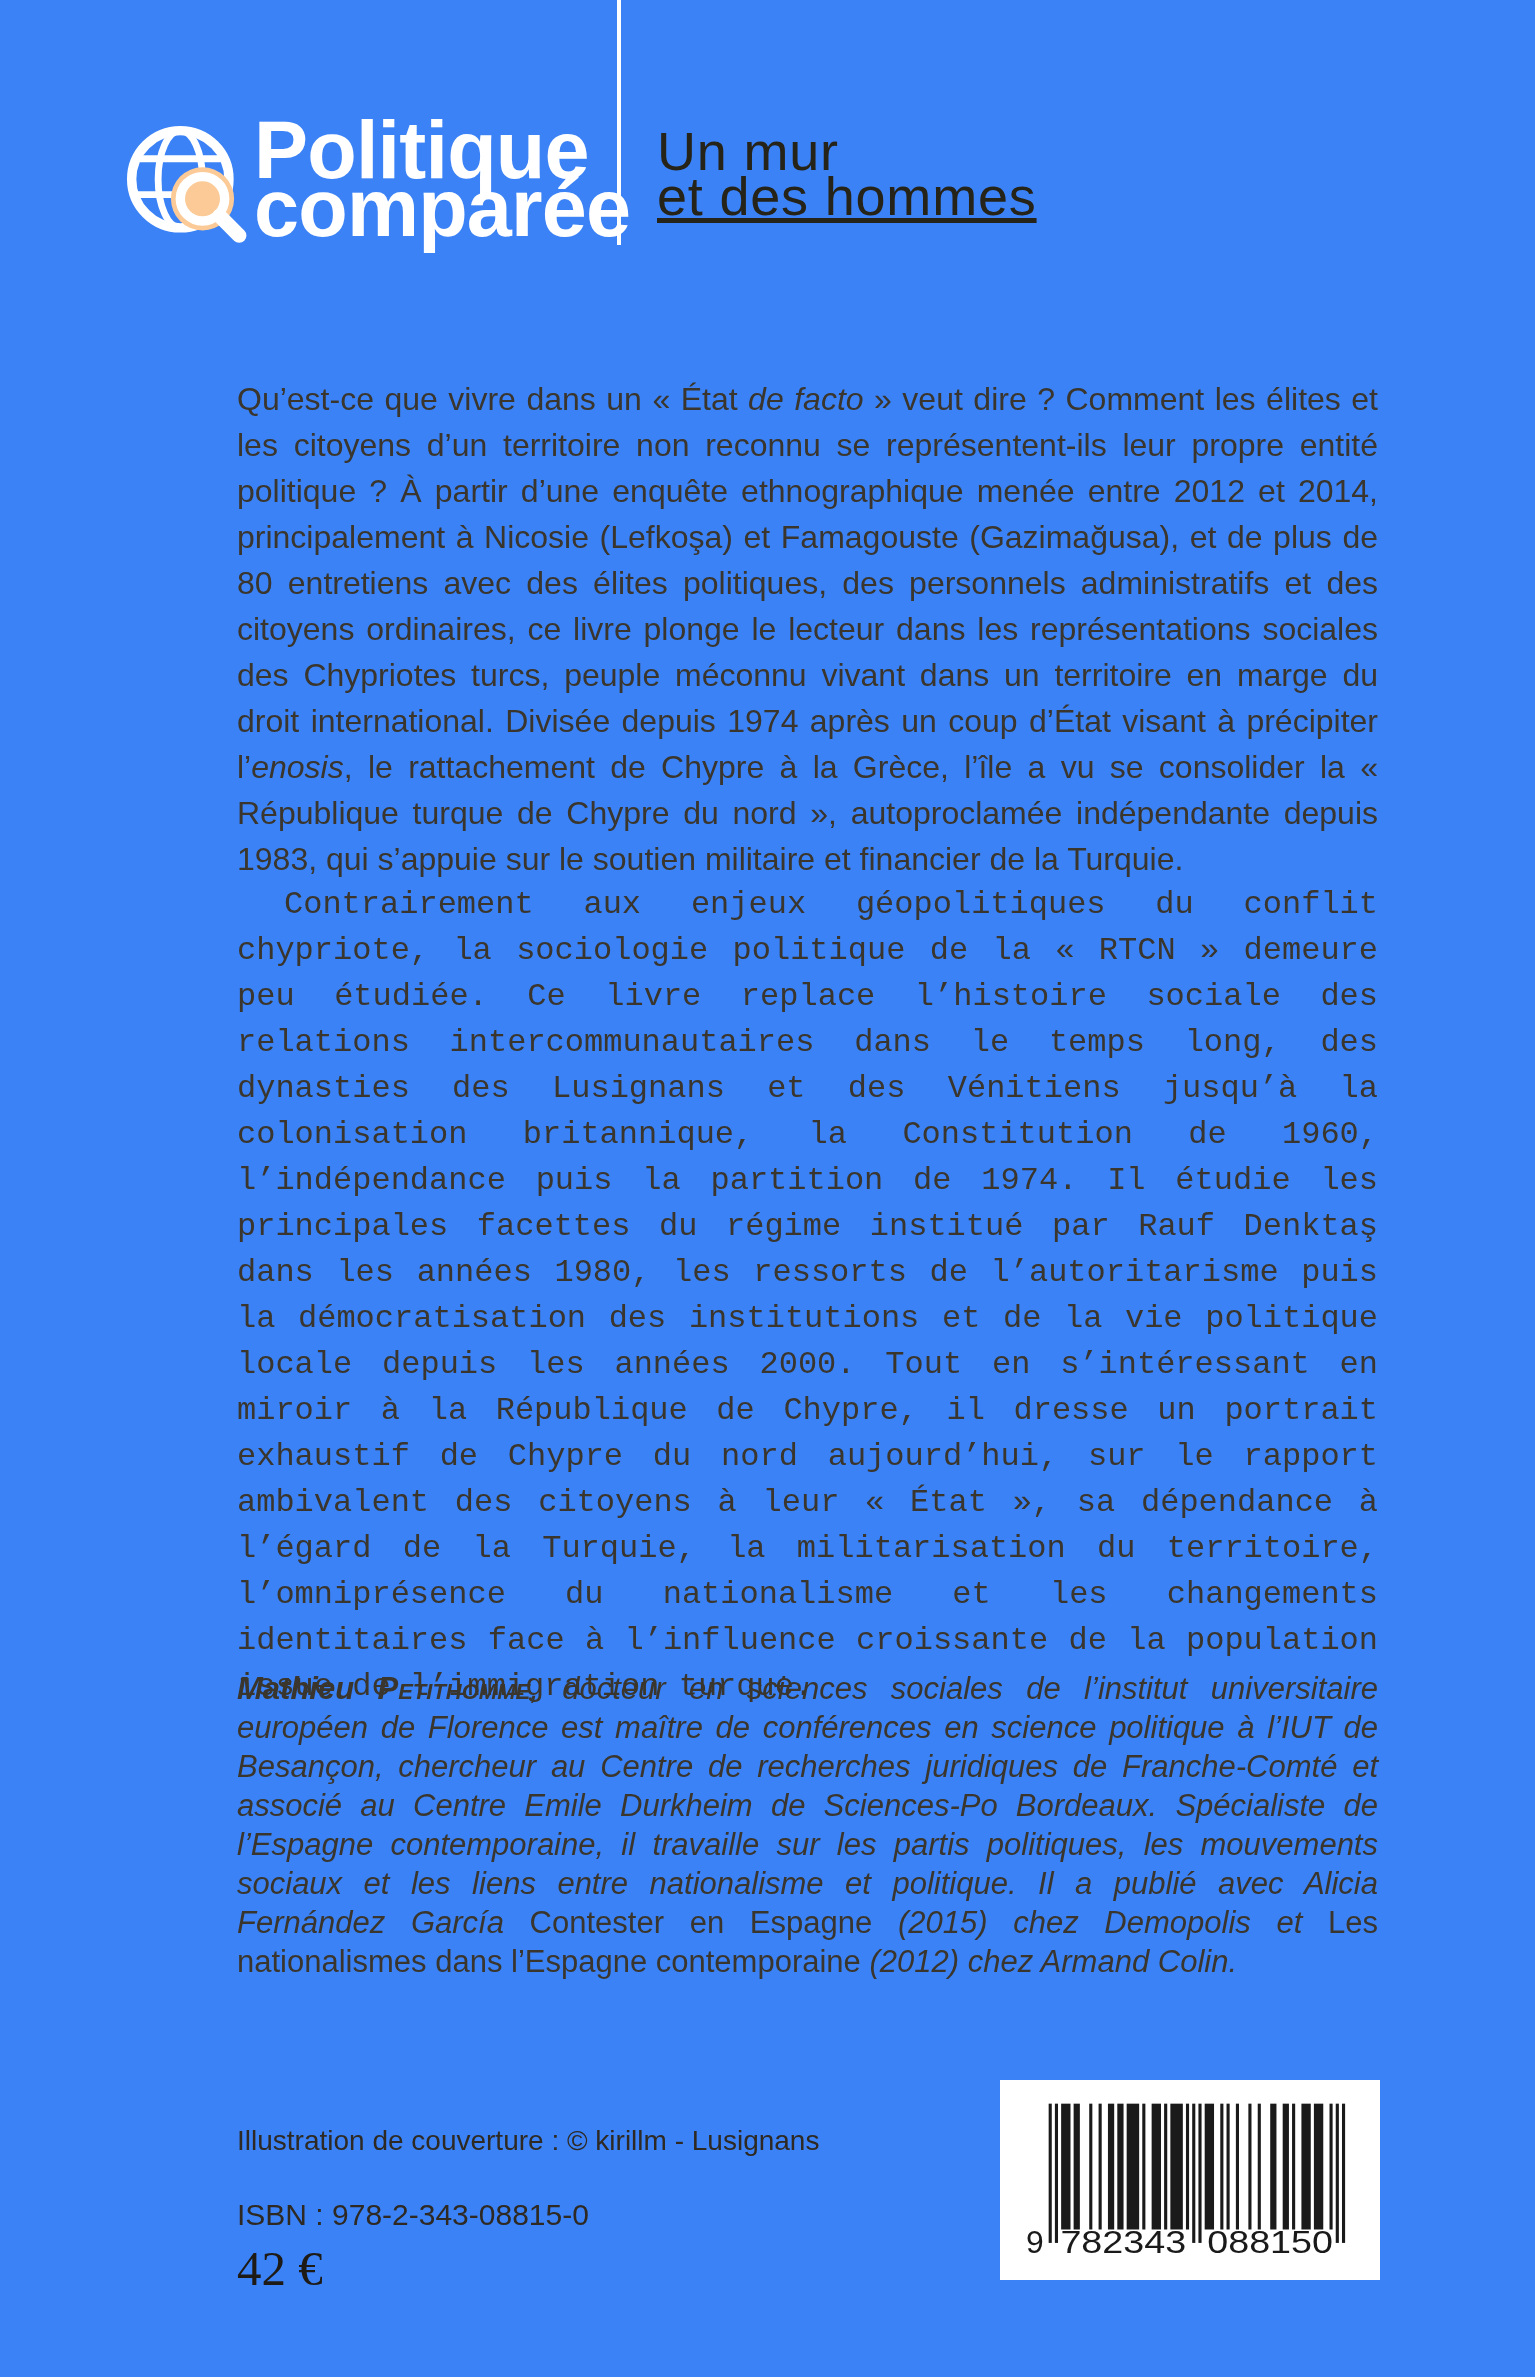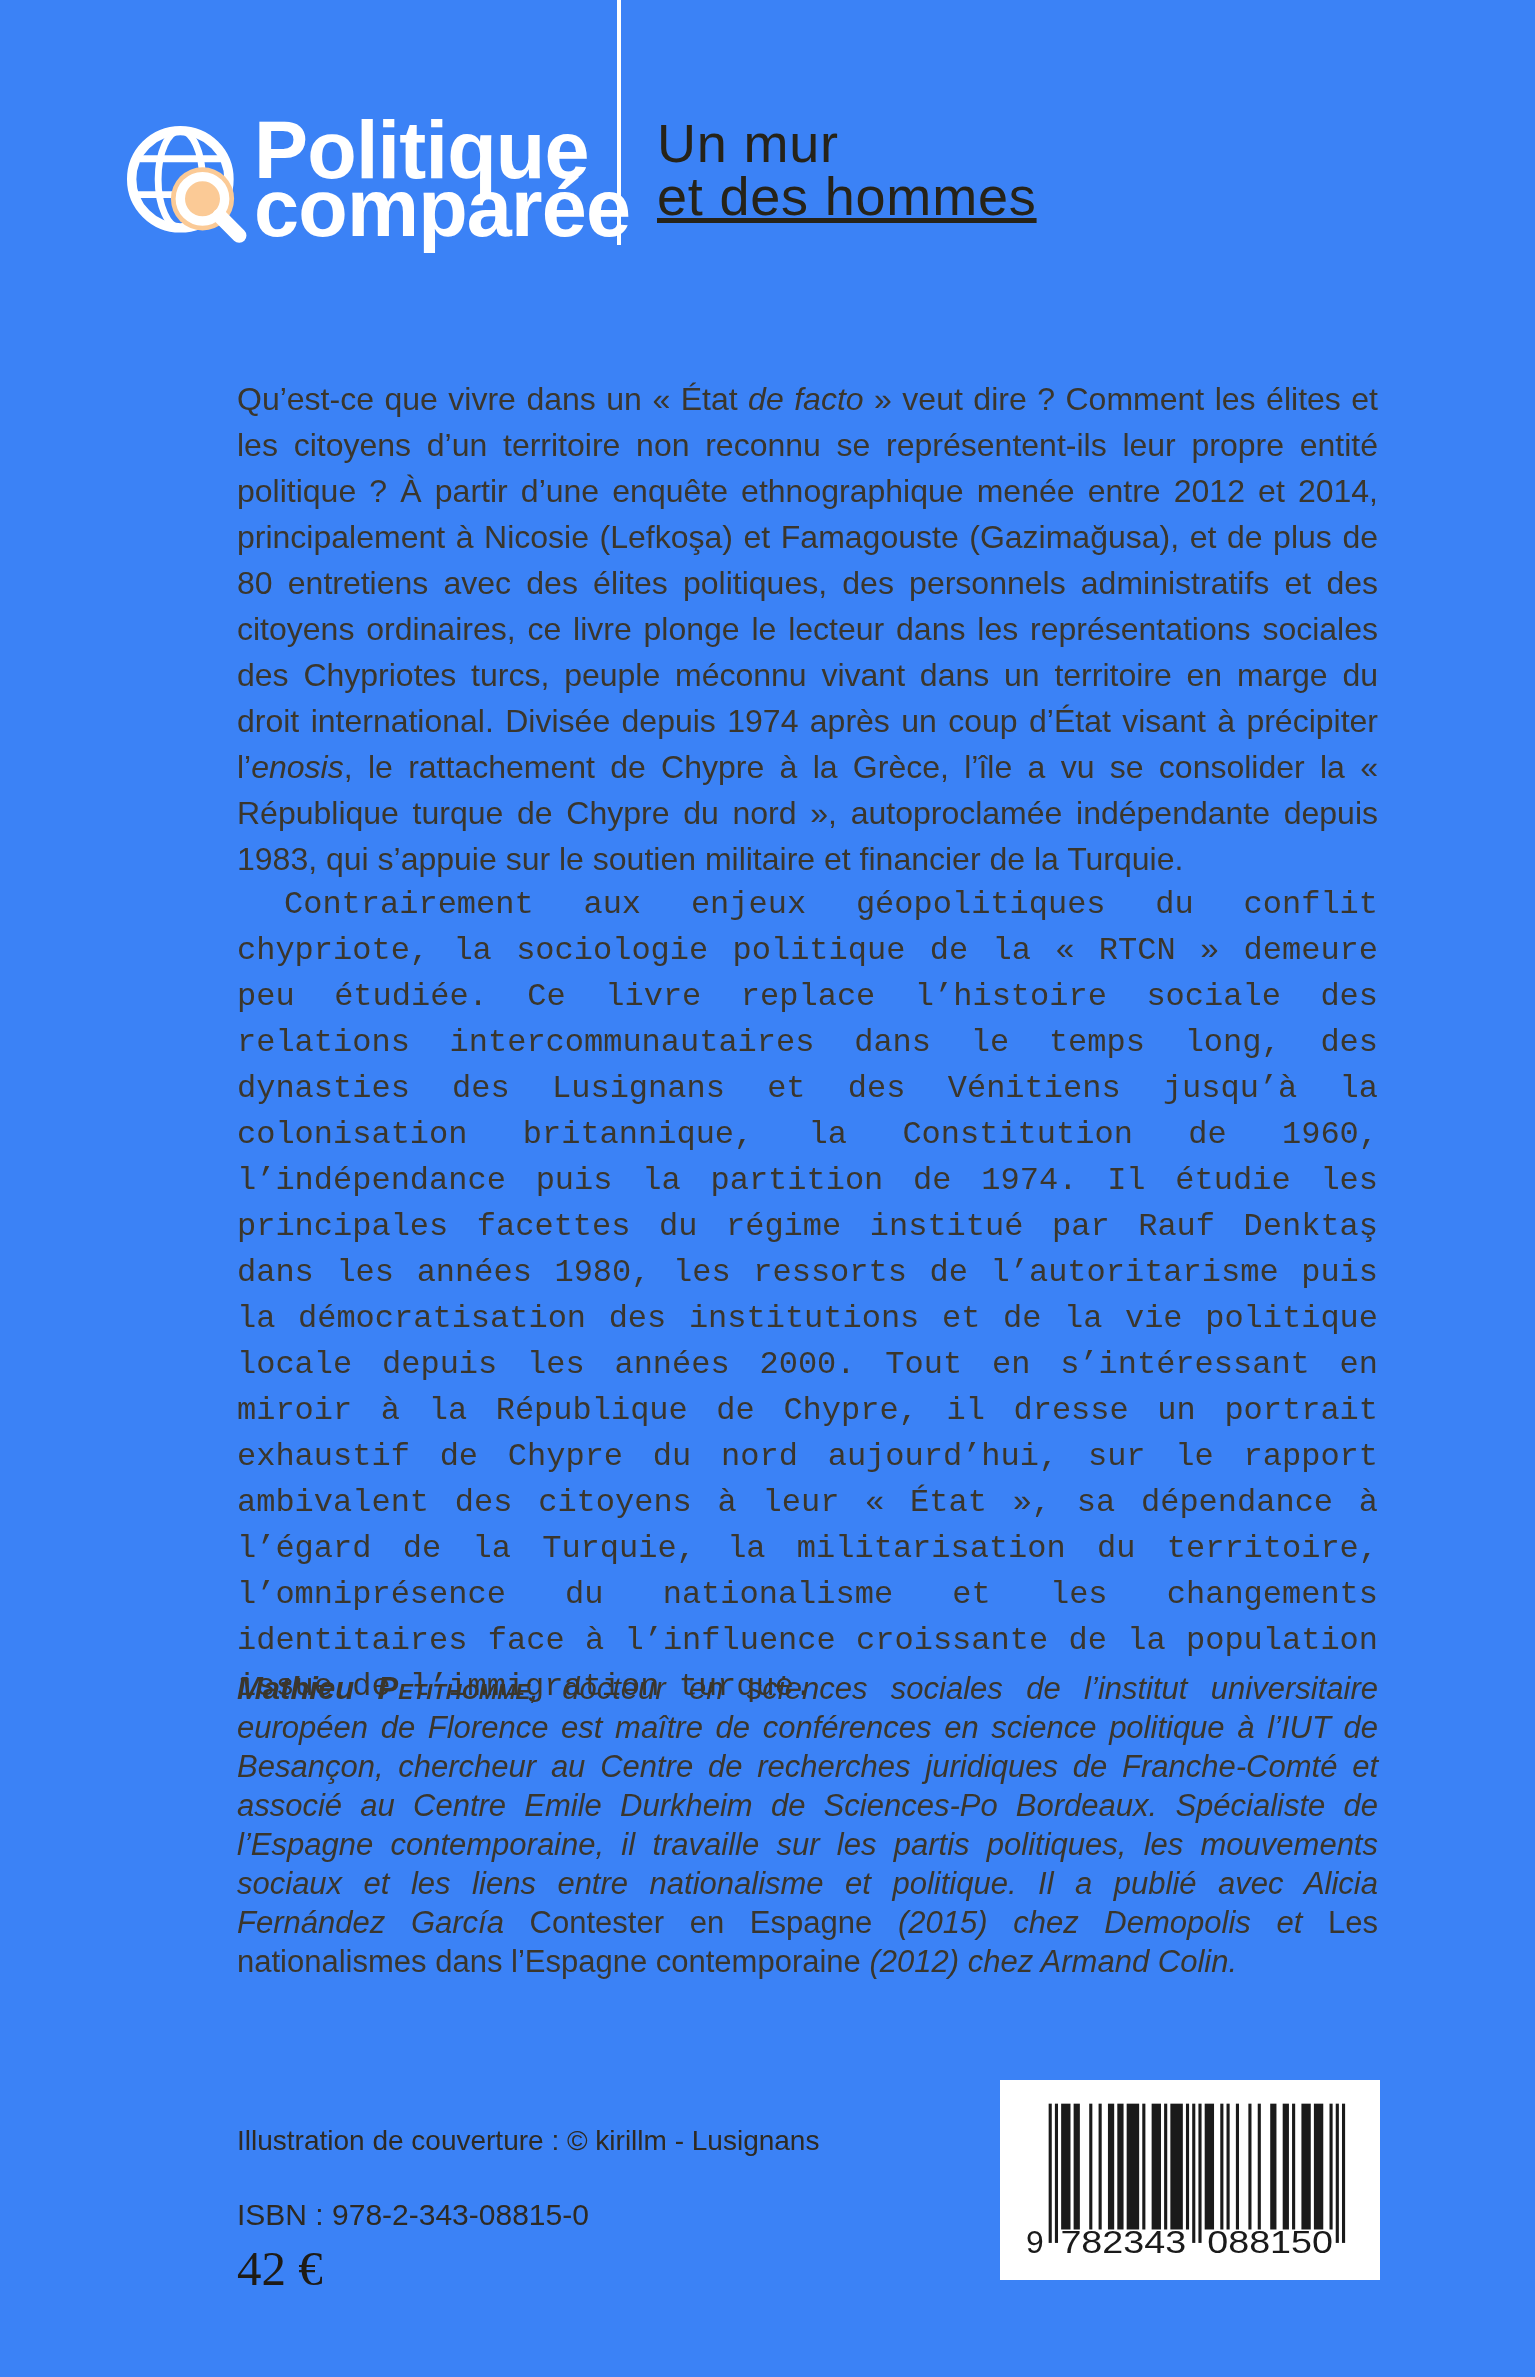--- a/index.html
+++ b/index.html
@@ -6,21 +6,21 @@
   body{font-family:"Liberation Sans", sans-serif;}
   .page{position:relative;width:1535px;height:2377px;background:#3b82f6;overflow:hidden;}
 
   
   .brand-icon{position:absolute;left:124px;top:117px;width:128px;height:133px;}
   .wordmark-line{position:absolute;left:254px;color:#FFFFFF;font-weight:700;font-size:81px;line-height:1;letter-spacing:-0.8px;white-space:nowrap;}
   .wordmark-line.l1{top:110px;}
   .wordmark-line.l2{top:168px;}
   .header-divider{position:absolute;left:617px;top:0;width:4.2px;height:245px;background:#FFFFFF;}
   .title-line{position:absolute;left:657px;color:#262319;font-weight:400;font-size:54px;line-height:1;letter-spacing:0.8px;white-space:nowrap;}
-  .title-line.l1{top:116px;}
+  .title-line.l1{top:124px;}
   .title-line.l2{top:169px;text-decoration:underline;}
 
   
   .blurb{position:absolute;left:237px;top:376px;width:1141px;color:#3A362D;font-size:32px;line-height:46px;text-align:justify;}
   .blurb p{margin:0;}
   .blurb p.indent{text-indent:47px;font-family:Liberation Mono, monospace;}
 
   
   .bio{position:absolute;left:237px;top:1669px;width:1141px;color:#3A362D;font-size:31px;line-height:39px;text-align:justify;font-style:italic;}
   .bio p{margin:0;}

